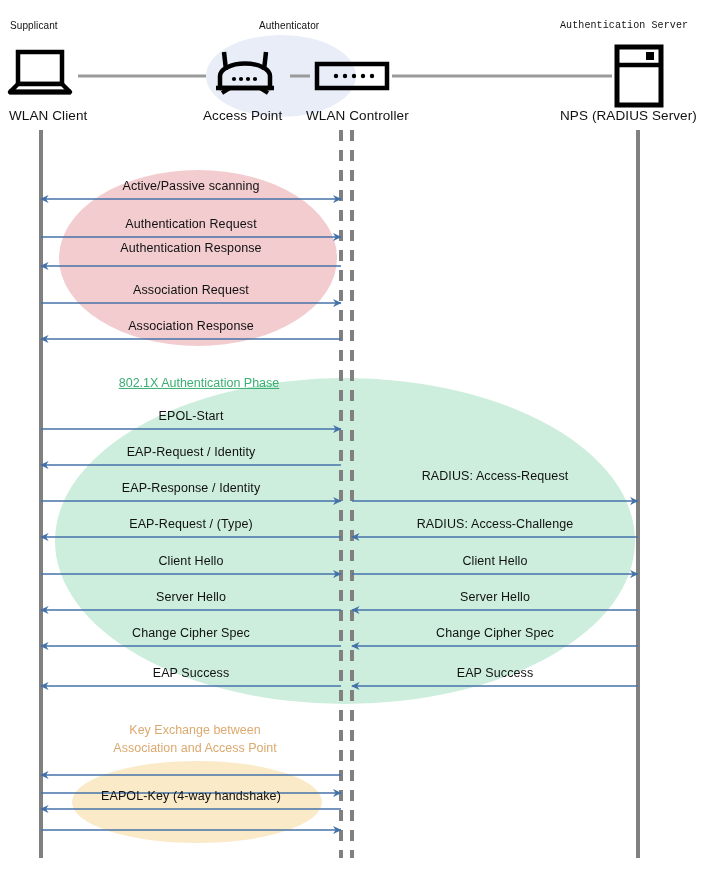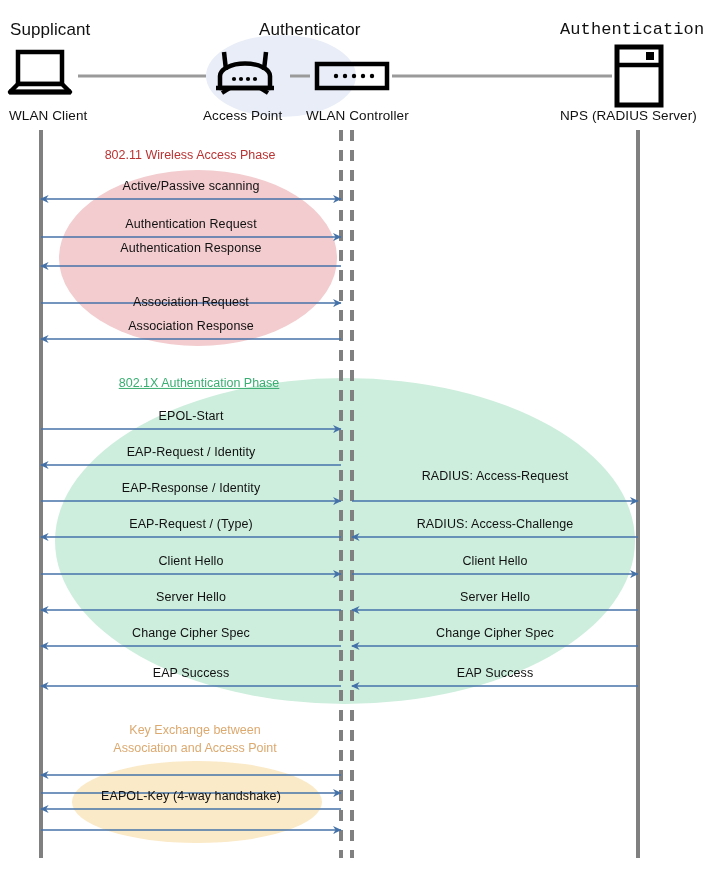--- a/index.html
+++ b/index.html
@@ -26,21 +26,21 @@
     width: 713px;
     height: 875px;
   }
   .hdr-label {
     position: absolute;
     font-size: 13.5px;
     color: #111111;
     white-space: nowrap;
     letter-spacing: 0.1px;
   }
-  .role-label { font-size: 17px; }
+  .role-label { font-size: 10px; }
   .dev-label  { font-size: 13.5px; }
 
   .msg-label {
     position: absolute;
     font-size: 12.5px;
     color: #111111;
     white-space: nowrap;
     text-align: center;
     transform: translate(-50%, -50%);
     letter-spacing: 0.1px;
@@ -150,32 +150,31 @@
 
   <div class="hdr-label role-label" style="left:10px; top:20px;">Supplicant</div>
   <div class="hdr-label role-label" style="left:259px; top:20px;">Authenticator</div>
   <div class="hdr-label role-label" style="left:560px; top:20px;font-family:Liberation Mono, monospace;">Authentication Server</div>
 
   <div class="hdr-label dev-label" style="left:9px; top:108px;">WLAN Client</div>
   <div class="hdr-label dev-label" style="left:203px; top:108px;">Access Point</div>
   <div class="hdr-label dev-label" style="left:306px; top:108px;">WLAN Controller</div>
   <div class="hdr-label dev-label" style="left:560px; top:108px;">NPS (RADIUS Server)</div>
 
-  <div class="phase-label phase-80211" style="left:190px; top:155px;">802.11 Wireless Access Phase</div>
   <div class="phase-label phase-8021x" style="left:199px; top:383px;">802.1X Authentication Phase</div>
   <div class="phase-label phase-key" style="left:195px; top:739px;">
     <div>Key Exchange between</div>
     <div>Association and Access Point</div>
   </div>
 
   <div id="labels-layer">
       <div class="msg-label" style="left: 191px; top: 186px;">Active/Passive scanning</div>
       <div class="msg-label" style="left: 191px; top: 224px;">Authentication Request</div>
       <div class="msg-label" style="left: 191px; top: 248px;">Authentication Response</div>
-      <div class="msg-label" style="left: 191px; top: 290px; margin-top: 12px;">Association Request</div>
+      <div class="msg-label" style="left: 191px; top: 290px;">Association Request</div>
       <div class="msg-label" style="left: 191px; top: 326px;">Association Response</div>
       <div class="msg-label" style="left: 191px; top: 416px;">EPOL-Start</div>
       <div class="msg-label" style="left: 191px; top: 452px;">EAP-Request / Identity</div>
       <div class="msg-label" style="left: 191px; top: 488px;">EAP-Response / Identity</div>
       <div class="msg-label" style="left: 191px; top: 524px;">EAP-Request / (Type)</div>
       <div class="msg-label" style="left: 191px; top: 561px;">Client Hello</div>
       <div class="msg-label" style="left: 191px; top: 597px;">Server Hello</div>
       <div class="msg-label" style="left: 191px; top: 633px;">Change Cipher Spec</div>
       <div class="msg-label" style="left: 191px; top: 673px;">EAP Success</div>
       <div class="msg-label" style="left: 191px; top: 796px;">EAPOL-Key (4-way handshake)</div>

